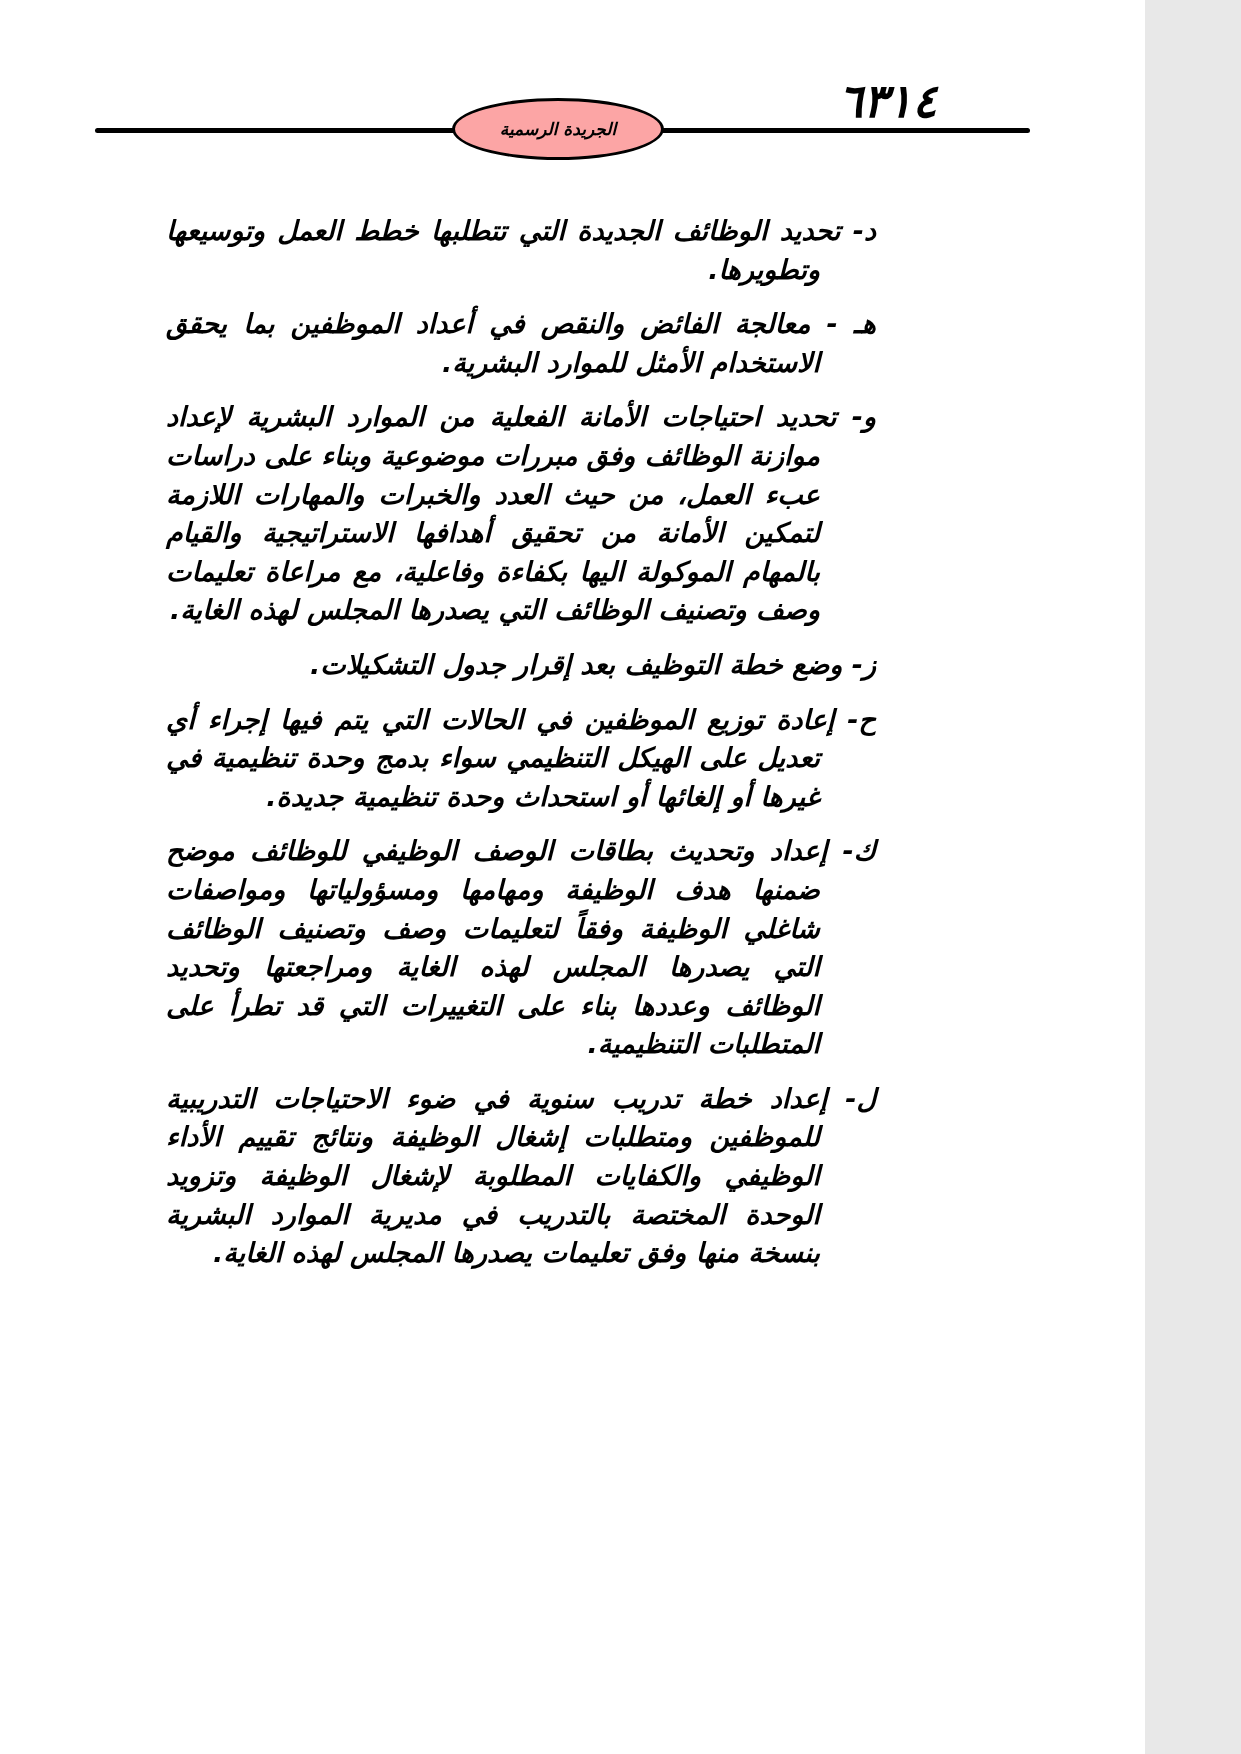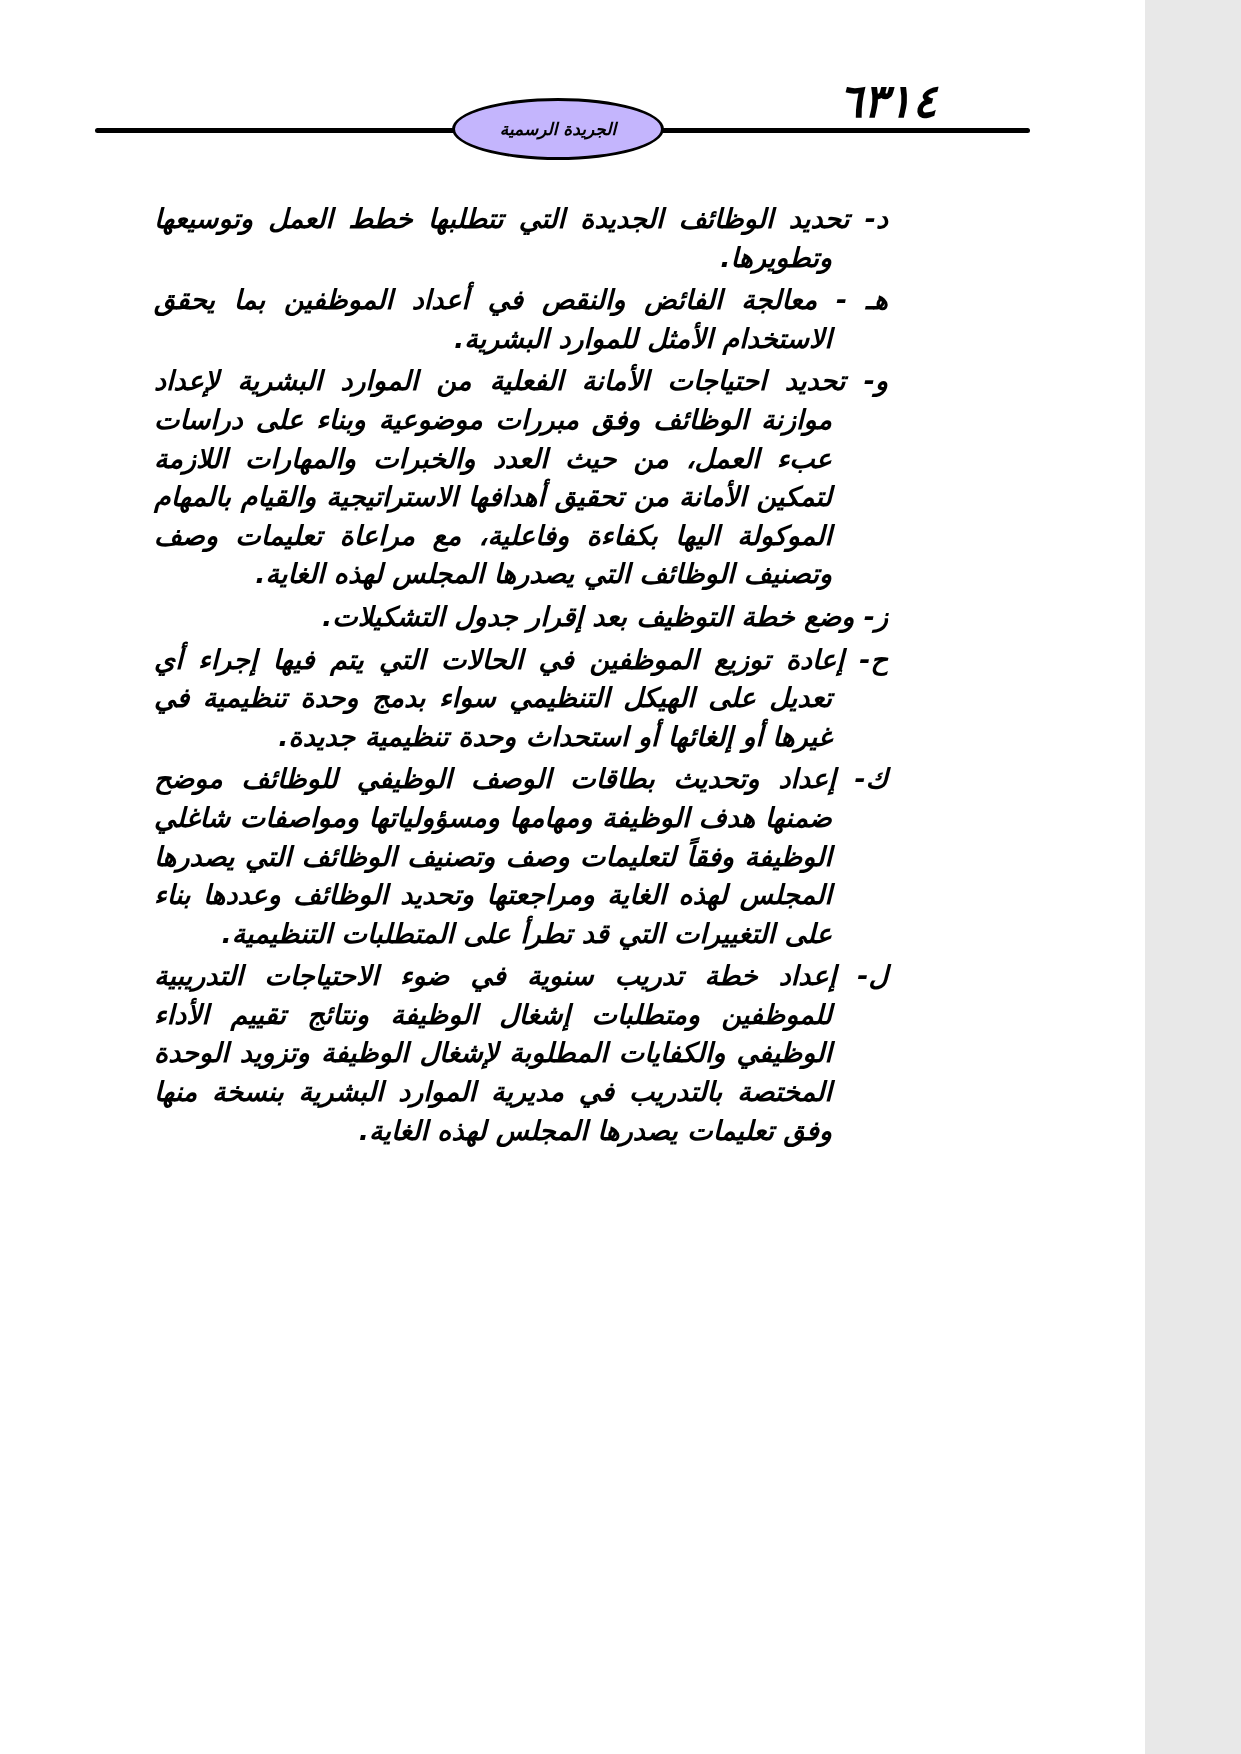--- a/index.html
+++ b/index.html
@@ -36,21 +36,21 @@
     background: #000;
     border-radius: 3px;
     z-index: 1;
   }
   .header-badge {
     position: absolute;
     top: 98px;
     left: 452px;
     width: 212px;
     height: 62px;
-    background: #c4b5fd;
+    background: #fca5a5;
     border: 3px solid #000;
     border-radius: 50%;
     display: flex;
     align-items: center;
     justify-content: center;
     z-index: 2;
     box-sizing: border-box;
   }
   .badge-label {
     font-size: 17px;
@@ -68,21 +68,21 @@
     color: #000;
     font-size: 27px;
     font-weight: bold;
     line-height: 38.6px;
     text-align: justify;
   }
   .item {
     padding-right: 56px;
     text-indent: -56px;
     text-align: justify;
-    margin: 4px;
+    margin: 16px;
   }
   .marker {
     white-space: nowrap;
   }
 </style>
 </head>
 <body>
 
 <div class="page">
 

